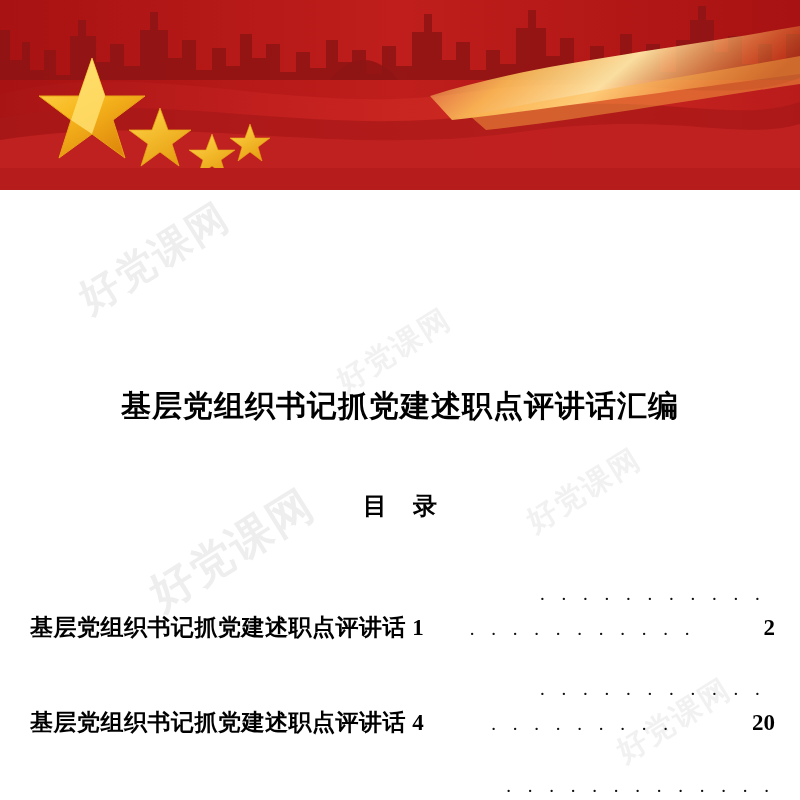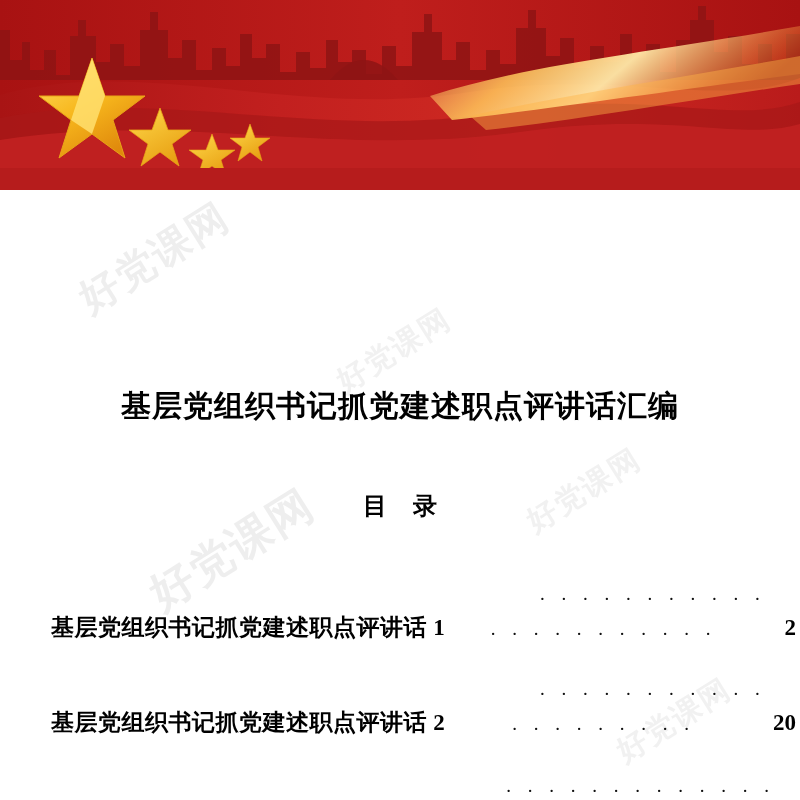--- a/index.html
+++ b/index.html
@@ -108,21 +108,20 @@
     overflow: hidden;
     white-space: nowrap;
   }
   .toc-line {
     position: absolute;
     left: 0;
     top: 27px;
     width: 745px;
     display: flex;
     align-items: baseline;
-    margin-left: 21px;
   }
   .toc-label {
     font-size: 23px;
     font-weight: bold;
     color: #000;
     white-space: nowrap;
     letter-spacing: 0.5px;
   }
   .toc-fill {
     flex: 1;
@@ -256,21 +255,21 @@
       <div class="toc-line">
         <span class="toc-label">基层党组织书记抓党建述职点评讲话  1</span>
         <span class="toc-fill">. . . . . . . . . . .</span>
         <span class="toc-page">2</span>
       </div>
     </div>
 
     <div class="toc-entry">
       <div class="toc-dots-top">. . . . . . . . . . . . . .</div>
       <div class="toc-line">
-        <span class="toc-label">基层党组织书记抓党建述职点评讲话  2</span>
+        <span class="toc-label">基层党组织书记抓党建述职点评讲话  4</span>
         <span class="toc-fill">. . . . . . . . .</span>
         <span class="toc-page">20</span>
       </div>
     </div>
 
   </div>
 
   <div class="toc-dots-tail">
     <span>. . . . . . . . . . . . .</span>
   </div>

